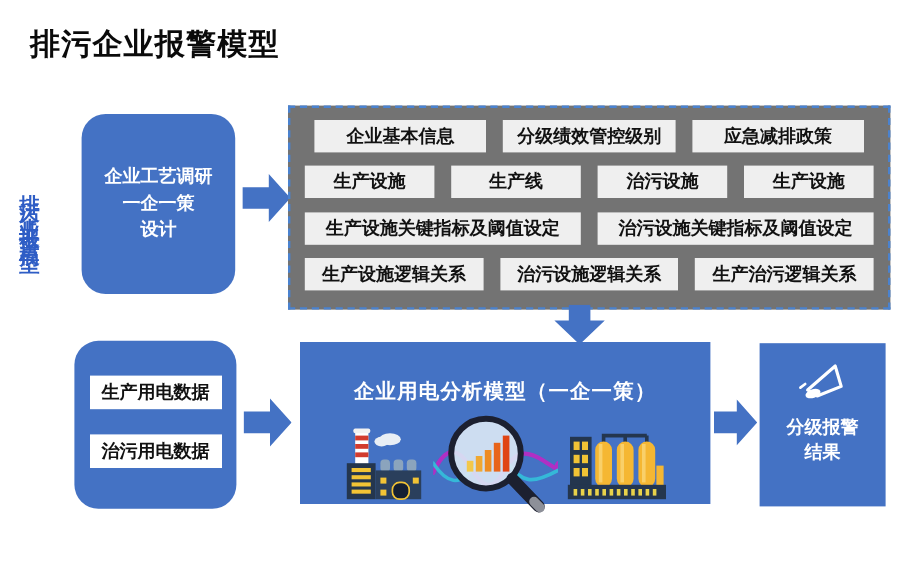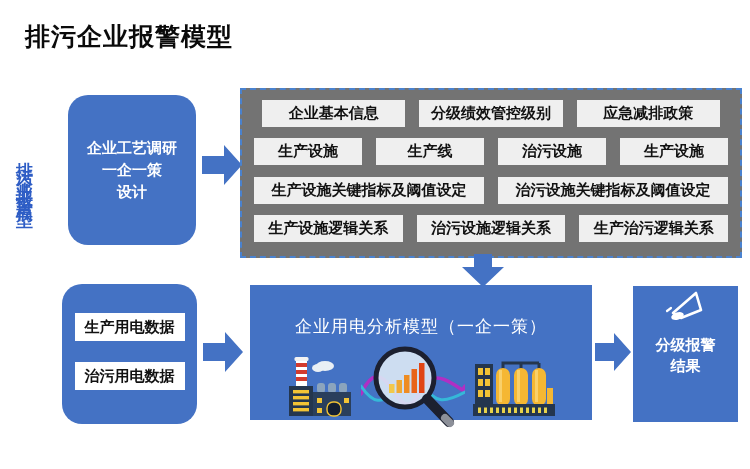--- a/index.html
+++ b/index.html
@@ -37,31 +37,31 @@
   .arrow{position:absolute;}
   .data-box{left:62px;top:284px;width:135px;height:140px;border-radius:20px;justify-content:flex-start;padding-top:29px;box-sizing:border-box;gap:21px;}
   .white-item{
     width:110px;height:28px;background:#fff;color:#111;
     font-size:15px;font-weight:bold;display:flex;align-items:center;justify-content:center;
   }
   .model-box{
     position:absolute;left:250px;top:285px;width:342px;height:135px;background:#4472c4;
   }
   .model-title{
-    margin-top:30px;text-align:center;color:#fff;font-size:17px;font-weight:normal;letter-spacing:1px;
+    margin-top:30px;text-align:center;color:#fff;font-size:17px;font-weight:bold;letter-spacing:1px;
   }
   .model-icons{
     position:absolute;left:0;bottom:2px;width:100%;
     display:flex;align-items:flex-end;justify-content:center;gap:8px;
   }
   .model-icons svg{display:block;}
   .magnifier-wrap{margin-bottom:-12px;}
   .result-box{
     position:absolute;left:633px;top:286px;width:105px;height:136px;background:#4472c4;
-    display:flex;flex-direction:column;align-items:center;box-sizing:border-box;
+    display:flex;flex-direction:column;align-items:center;padding-top:12px;box-sizing:border-box;
   }
   .result-text{color:#fff;font-size:15px;font-weight:bold;line-height:1.4;text-align:center;margin-top:6px;}
 </style>
 </head>
 <body>
 
 <div class="canvas">
 
   <h1 class="title">排污企业报警模型</h1>
 

